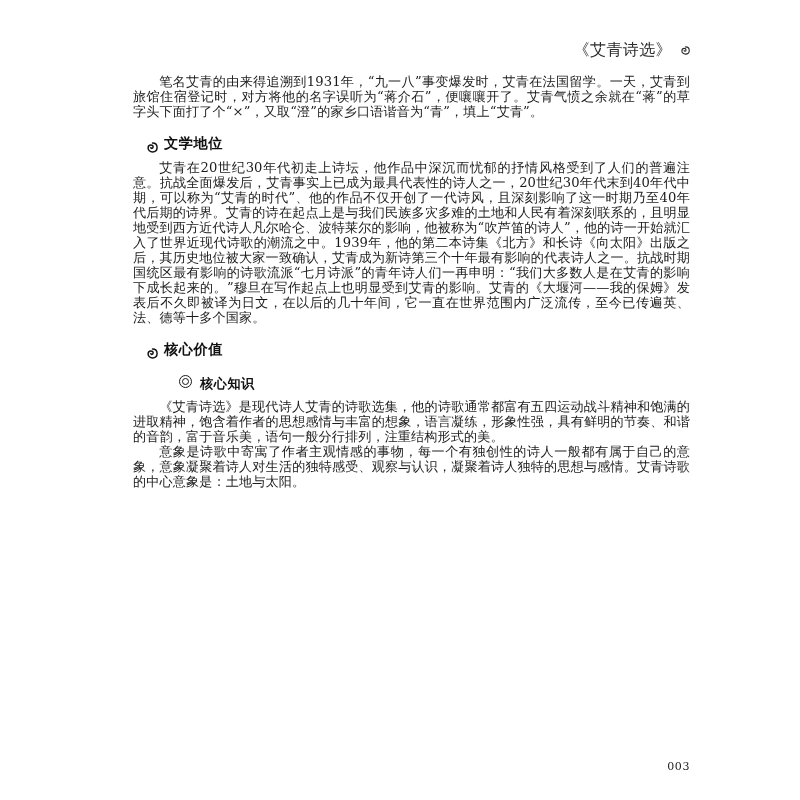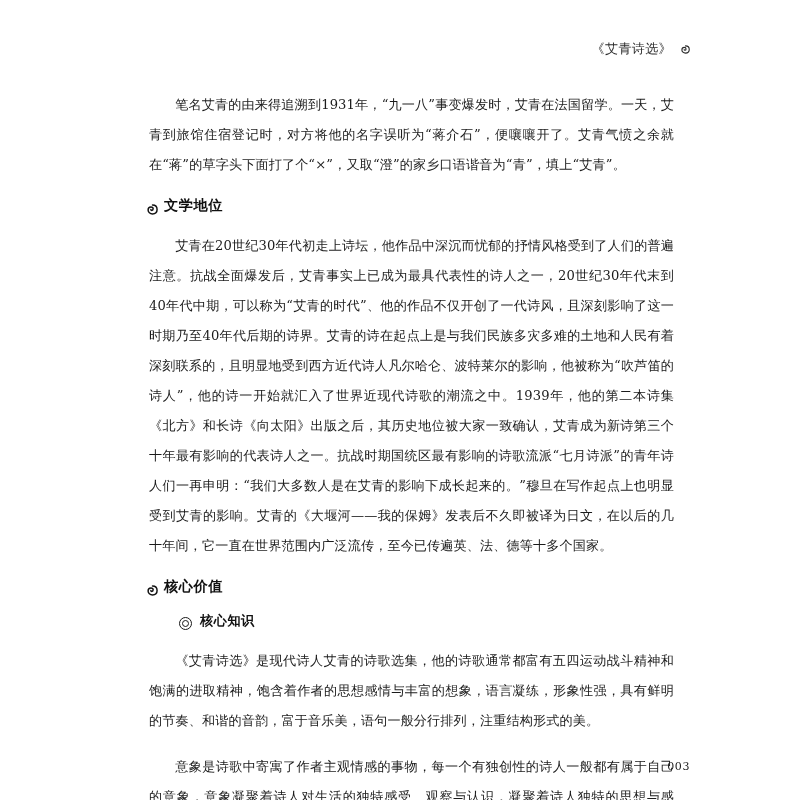--- a/index.html
+++ b/index.html
@@ -24,21 +24,21 @@
   }
 
   
   .running-header {
     position: absolute;
     top: 40px;
     right: 110px;
     display: flex;
     align-items: center;
     gap: 9px;
-    font-size: 13px;
+    font-size: 16px;
     letter-spacing: 0.4px;
     color: #2b2b2b;
     white-space: nowrap;
   }
   .running-header .hdr-title {
     font-family: "DejaVu Serif", "Liberation Serif", serif;
   }
   .swirl {
     display: inline-block;
     width: 9px;
@@ -50,23 +50,23 @@
 
   
   .content {
     position: absolute;
     left: 133px;
     top: 74px;
     width: 557px;
   }
 
   p.body-text {
-    margin: 16px;
+    margin: 0;
     font-size: 13.1px;
-    line-height: 30px;
+    line-height: 15px;
     text-align: justify;
     text-justify: inter-ideograph;
     text-indent: 2em;
     color: #1b1b1b;
     letter-spacing: 0.15px;
   }
 
   
   .h-section {
     margin: 15px 0 7px 0;
@@ -82,21 +82,21 @@
   .h-section .swirl {
     width: 11px;
     height: 11px;
   }
 
   
   .h-sub {
     margin: 16px 0 6px 0;
     padding-left: 46px;
     display: flex;
-    align-items: flex-end;
+    align-items: flex-start;
     gap: 8px;
     font-size: 13.2px;
     font-weight: bold;
     color: #121212;
     letter-spacing: 0.5px;
   }
   .dbl-circle {
     display: inline-block;
     width: 11px;
     height: 11px;

